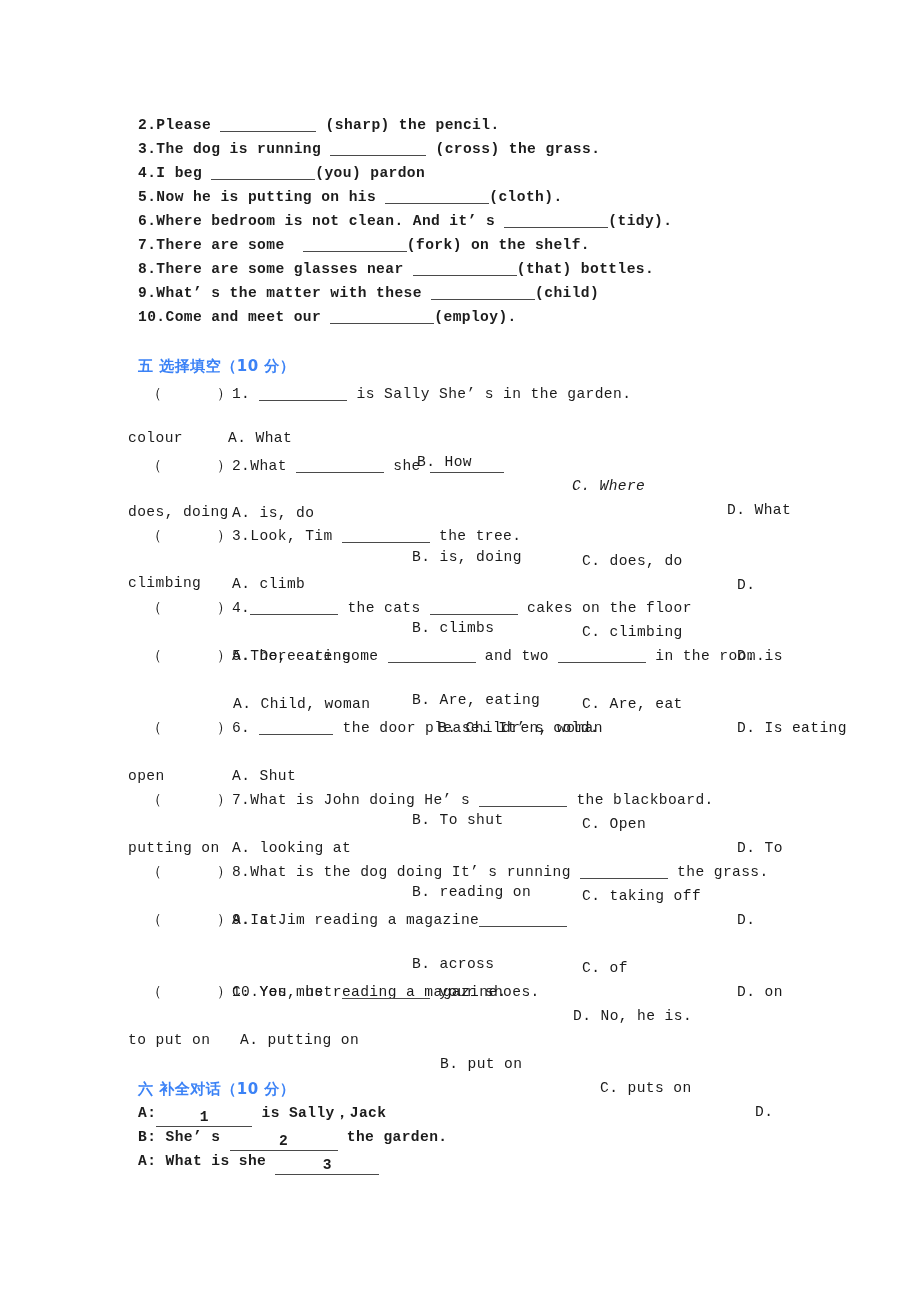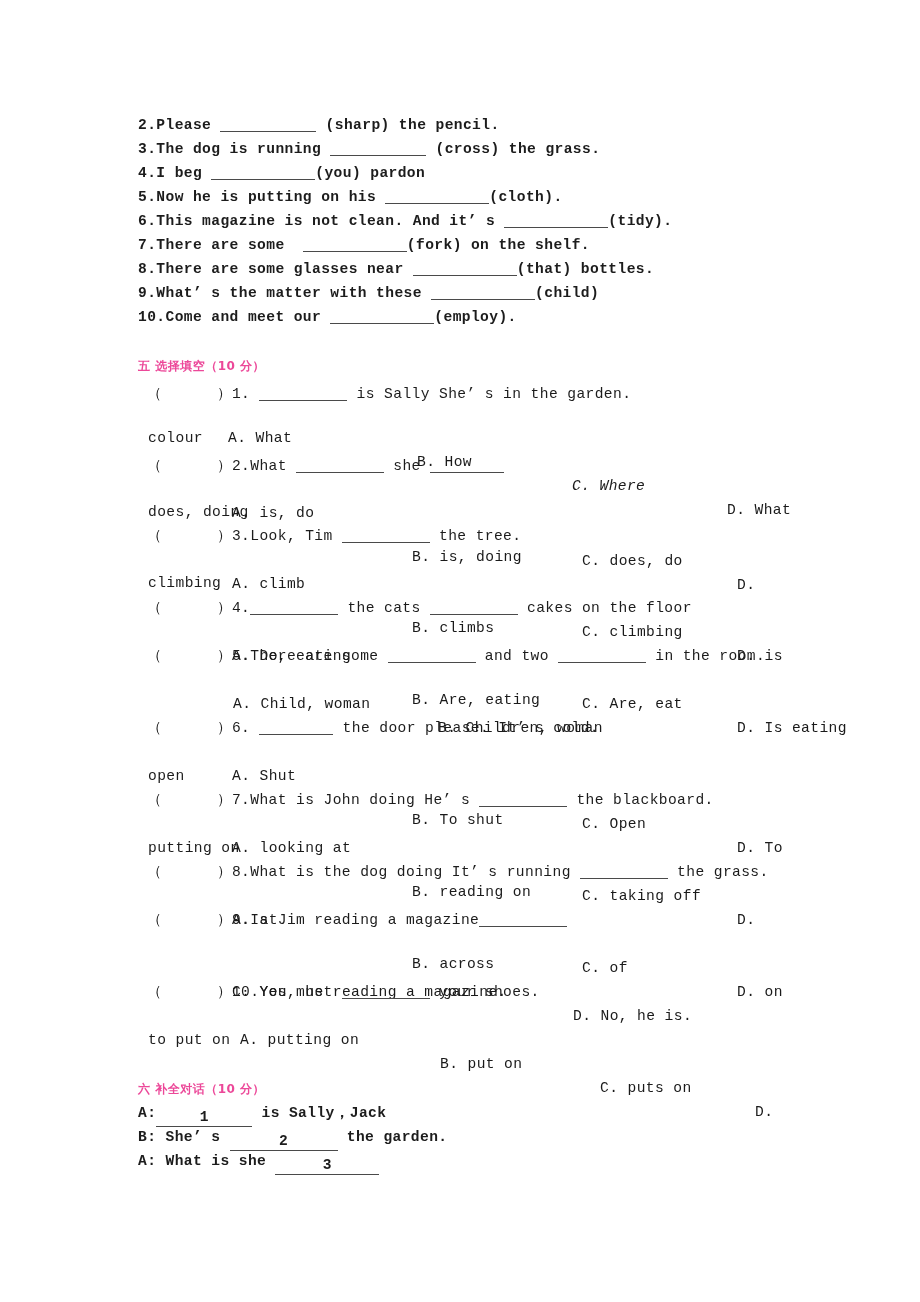--- a/index.html
+++ b/index.html
@@ -28,33 +28,33 @@
     position: absolute;
     white-space: pre;
     font-size: 14.6px;
     line-height: 24px;
     letter-spacing: 0.4px;
     color: #1c1c1c;
   }
 
   .fill-row   { left: 138px; font-weight: bold; }
   .mc-row     { left: 147px; }
-  .overflow   { left: 148px; }
+  .overflow   { left: 128px; }
 
   
   .heading {
     position: absolute;
     left: 138px;
     white-space: pre;
     font-family: "DejaVu Sans", "Liberation Sans", sans-serif;
     font-weight: 700;
-    font-size: 12px;
+    font-size: 15px;
     line-height: 22px;
     letter-spacing: 0.5px;
-    color: #ec4899;
+    color: #3b82f6;
   }
 
   
   .blank {
     display: inline-block;
     border-bottom: 1.2px solid #4a4a4a;
     height: 14px;
     vertical-align: -3px;
   }
   .blank.b-sm  { width: 74px; }
@@ -123,21 +123,21 @@
 <div class="page">
 
   <div class="row fill-row" style="top:113px"><span>2.</span><span>Please </span><span class="blank b-lg"></span><span> (sharp) the pencil.</span></div>
 
   <div class="row fill-row" style="top:137px"><span>3.</span><span>The dog is running </span><span class="blank b-lg"></span><span> (cross) the grass.</span></div>
 
   <div class="row fill-row" style="top:161px"><span>4.</span><span>I beg </span><span class="blank b-xl"></span><span>(you) pardon</span></div>
 
   <div class="row fill-row" style="top:185px"><span>5.</span><span>Now he is putting on his </span><span class="blank b-xl"></span><span>(cloth).</span></div>
 
-  <div class="row fill-row" style="top:209px"><span>6.</span><span>This magazine is not clean. And it’ s </span><span class="blank b-xl"></span><span>(tidy).</span></div>
+  <div class="row fill-row" style="top:209px"><span>6.</span><span>Where bedroom is not clean. And it’ s </span><span class="blank b-xl"></span><span>(tidy).</span></div>
 
   <div class="row fill-row" style="top:233px"><span>7.</span><span>There are some  </span><span class="blank b-xl"></span><span>(fork) on the shelf.</span></div>
 
   <div class="row fill-row" style="top:257px"><span>8.</span><span>There are some glasses near </span><span class="blank b-xl"></span><span>(that) bottles.</span></div>
 
   <div class="row fill-row" style="top:281px"><span>9.</span><span>What’ s the matter with these </span><span class="blank b-xl"></span><span>(child)</span></div>
 
   <div class="row fill-row" style="top:305px"><span>10.</span><span>Come and meet our </span><span class="blank b-xl"></span><span>(employ).</span></div>
 
   <div class="heading" style="top:355px">五 选择填空（10 分）</div>

